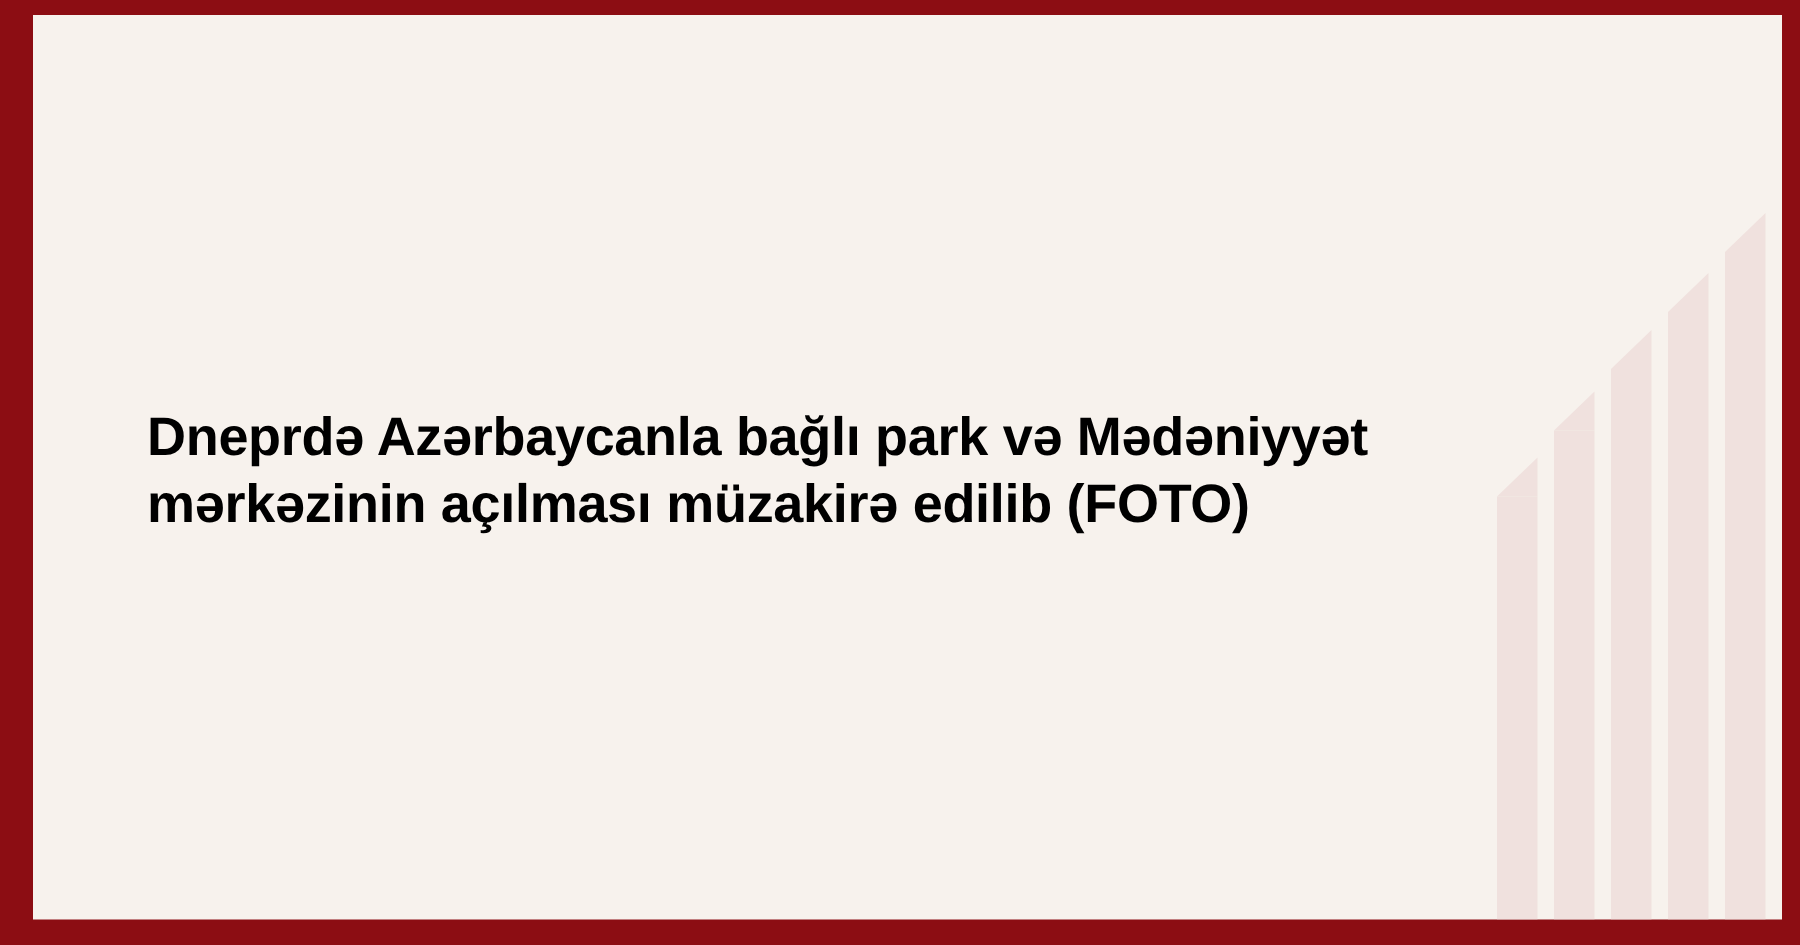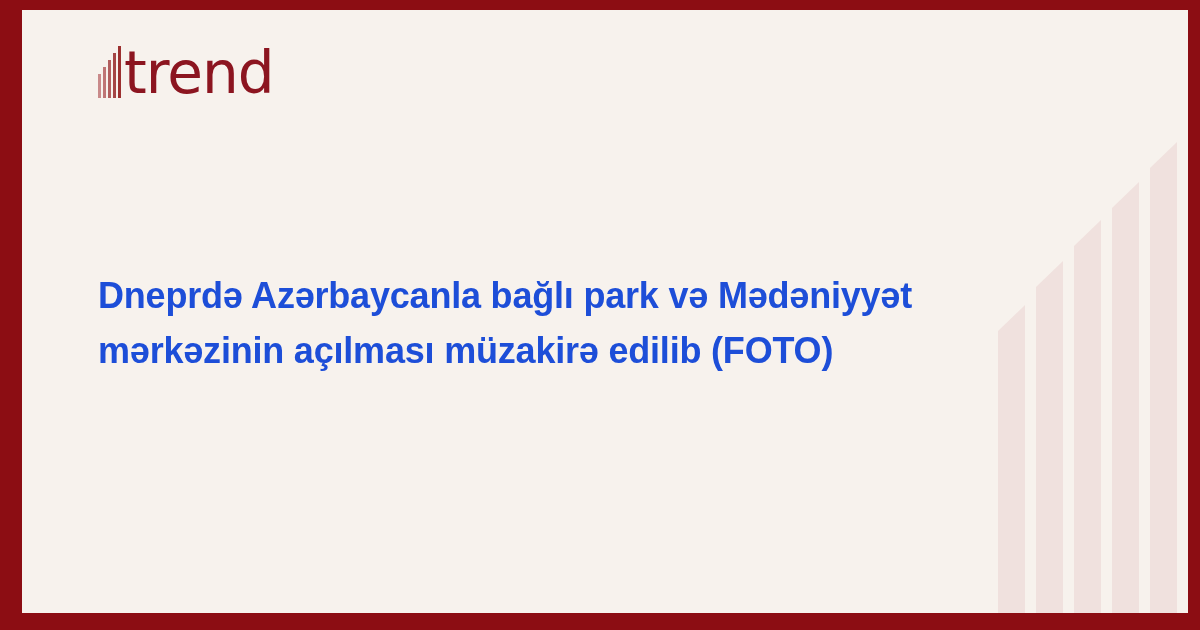--- a/index.html
+++ b/index.html
@@ -102,49 +102,39 @@
   }
 
   
   .headline {
     position: absolute;
     left: 76px;
     top: 258px;
     width: 900px;
     font-family: "Liberation Sans", sans-serif;
     font-size: 36px;
-    line-height: 55px;
+    line-height: 45px;
     font-weight: 700;
-    color: #1d4ed8;
+    color: #000000;
     letter-spacing: -0.2px;
   }
 </style>
 </head>
 <body>
 
 <div class="card">
   <div class="canvas">
 
     <div class="watermark">
       <div class="wm-bar" style="height:282px"></div>
       <div class="wm-bar" style="height:326px"></div>
       <div class="wm-bar" style="height:367px"></div>
       <div class="wm-bar" style="height:405px"></div>
       <div class="wm-bar" style="height:445px"></div>
     </div>
 
     <div class="logo">
-      <div class="logo-mark">
-        <div class="logo-bars">
-          <span class="logo-bar b1"></span>
-          <span class="logo-bar b2"></span>
-          <span class="logo-bar b3"></span>
-          <span class="logo-bar b4"></span>
-          <span class="logo-bar b5"></span>
-        </div>
-        <span class="logo-word">trend</span>
-      </div>
     </div>
 
     <div class="headline">Dneprdə Azərbaycanla bağlı park və Mədəniyyət mərkəzinin açılması müzakirə edilib (FOTO)</div>
 
   </div>
 </div>
 
 </body></html>

